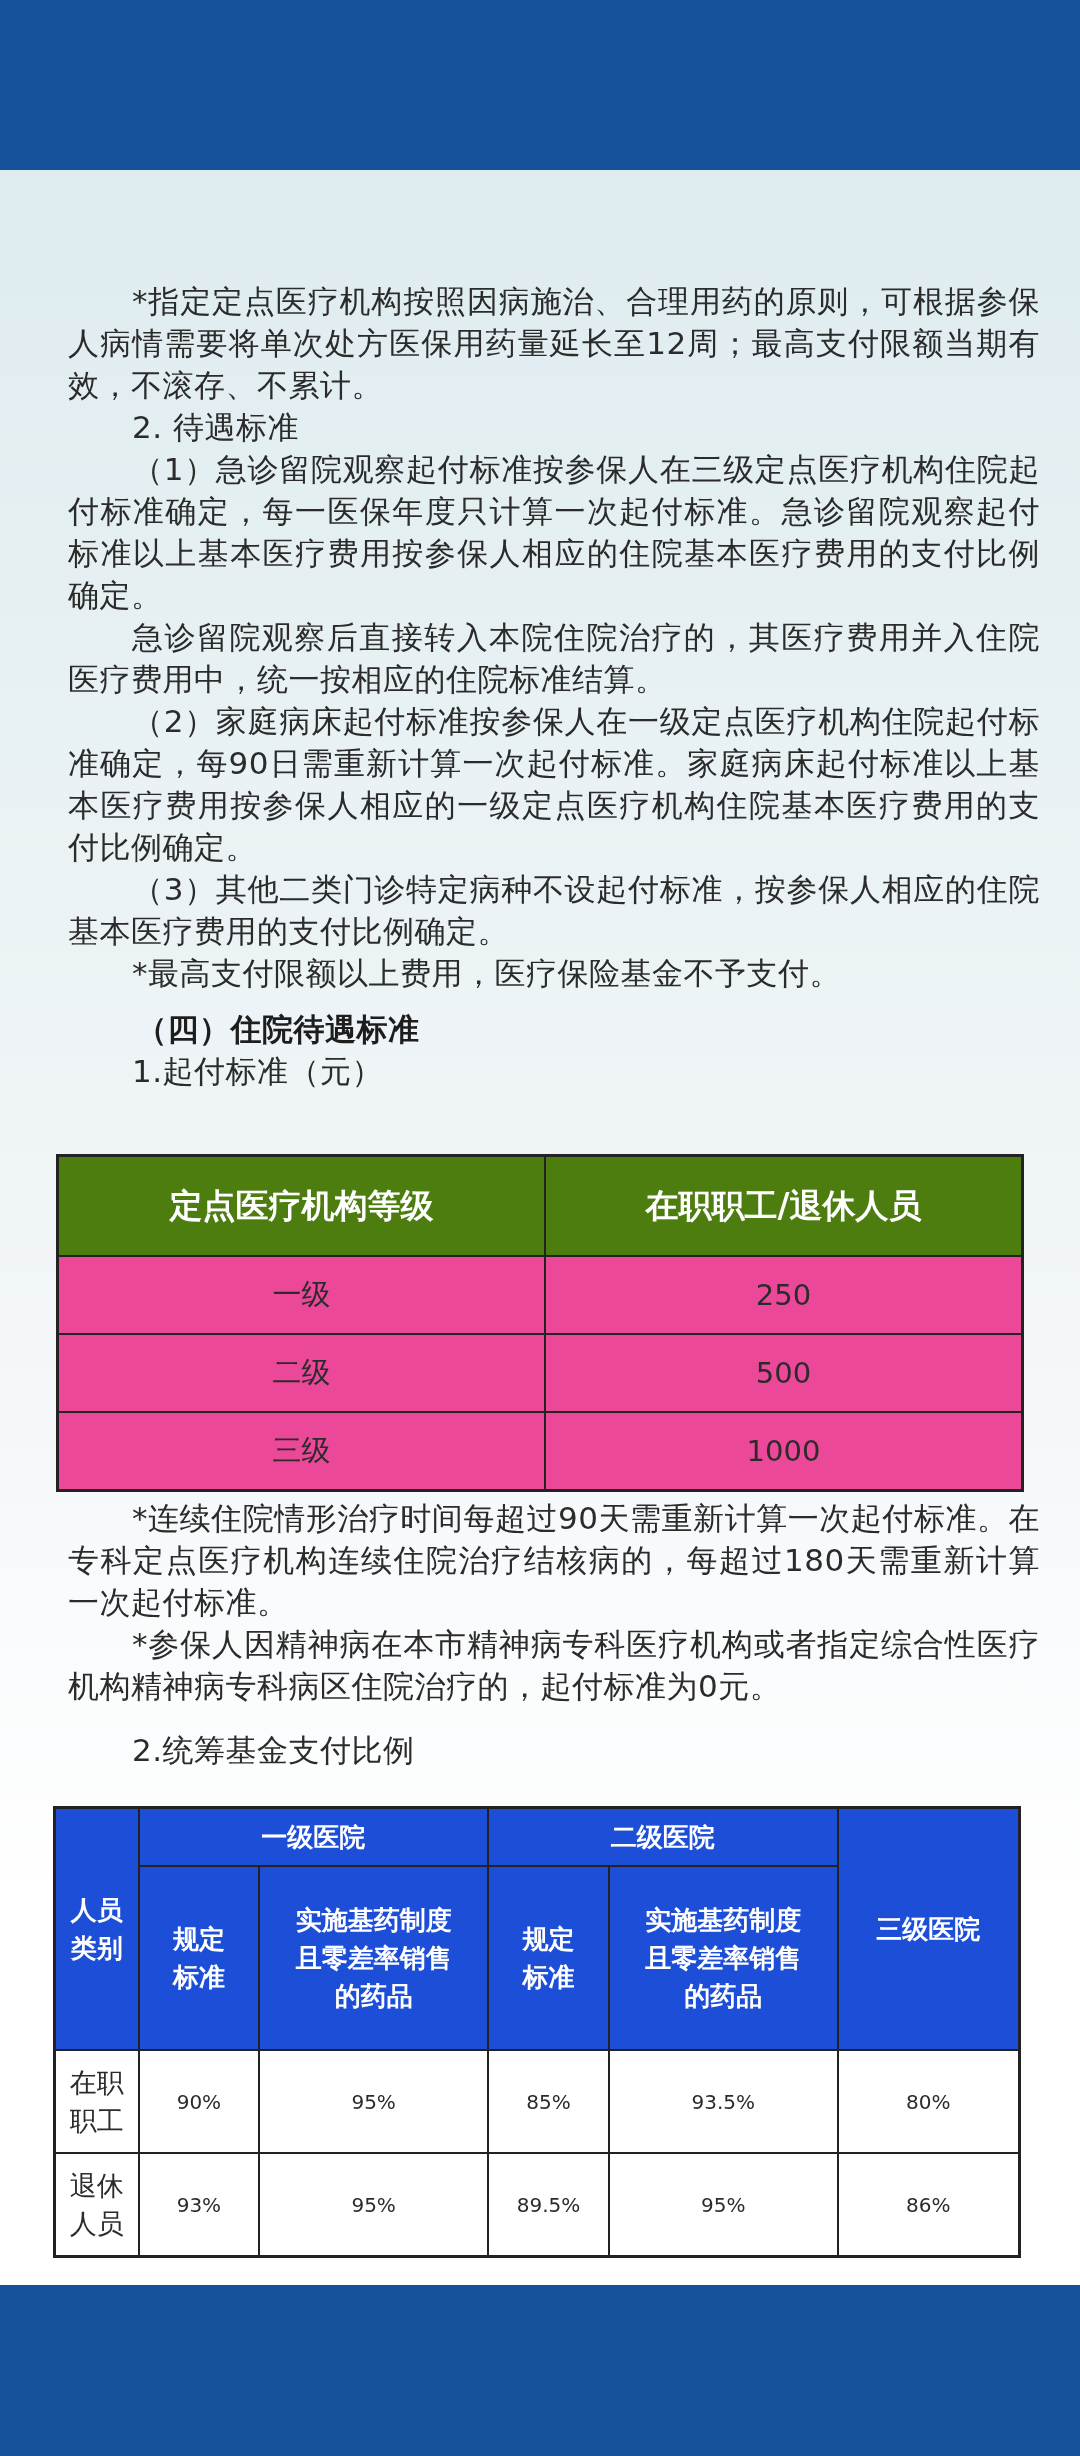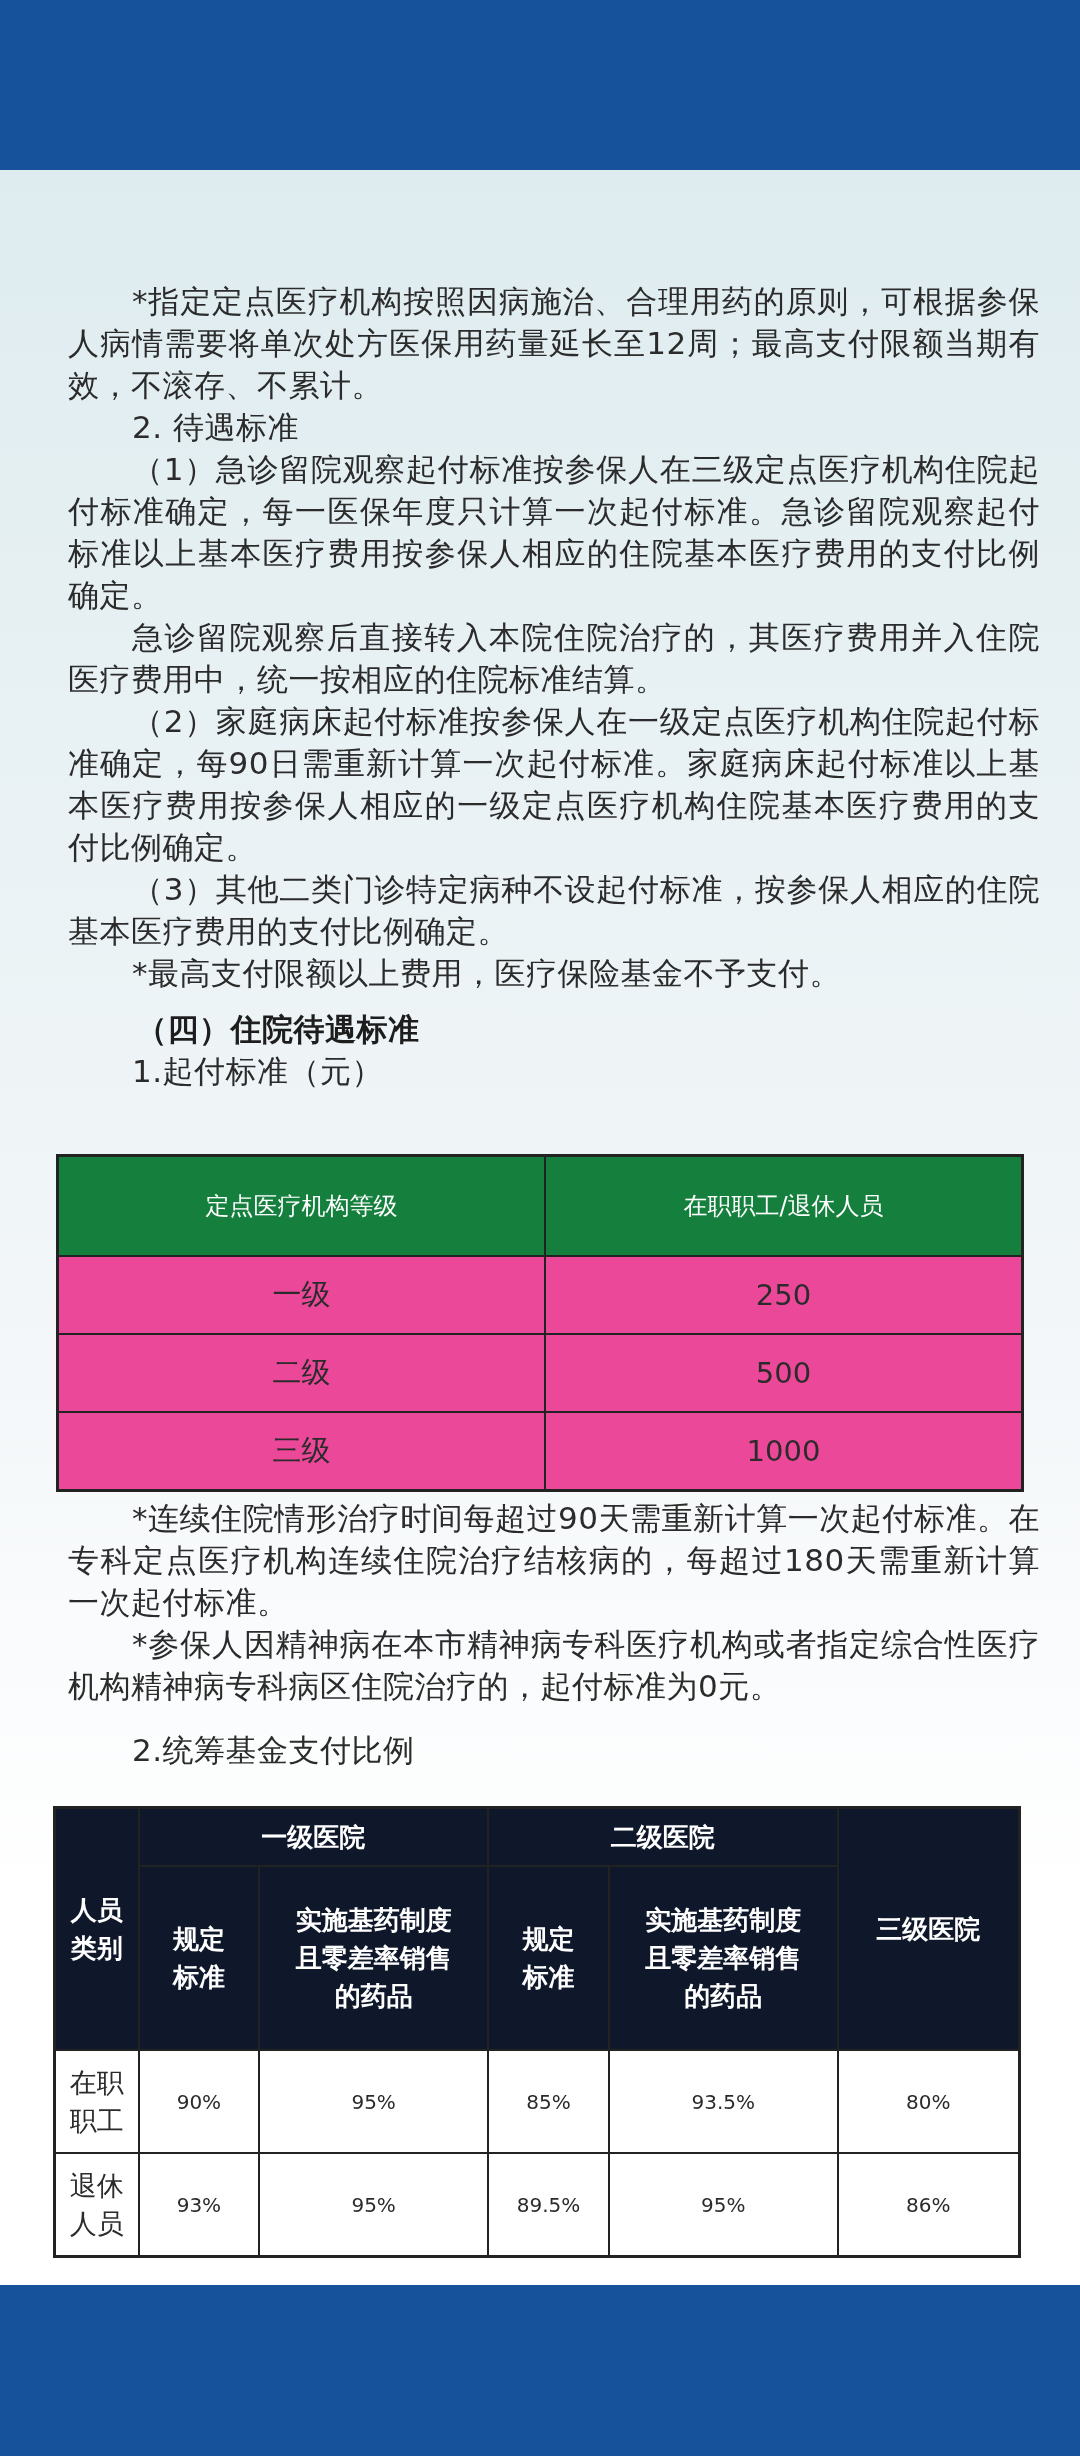--- a/index.html
+++ b/index.html
@@ -42,37 +42,37 @@
       position: absolute; left: 56px; top: 1154px; width: 968px;
       border-collapse: collapse;
       border: 3px solid #222;
     }
     .t1 td, .t1 th {
       border: 2px solid #222;
       text-align: center; vertical-align: middle;
       font-size: 29px;
     }
     .t1 th {
-      background: #15803d; color: #ffffff; font-weight: normal; height: 96px;
-      font-size: 24px;
+      background: #4d7c0f; color: #ffffff; font-weight: bold; height: 96px;
+      font-size: 33px;
     }
     .t1 td { height: 74px; background: #ec4899; color: #2b2b2b; }
     .t1 .c1 { width: 483px; }
 
     .t2 {
       position: absolute; left: 53px; top: 1806px; width: 968px;
       border-collapse: collapse;
       border: 3px solid #222;
     }
     .t2 th, .t2 td {
       border: 2px solid #222;
       text-align: center; vertical-align: middle;
     }
     .t2 th {
-      background: #0f172a; color: #ffffff; font-weight: bold;
+      background: #1d4ed8; color: #ffffff; font-weight: bold;
       font-size: 26px; line-height: 38px;
     }
     .t2 .h1 { height: 54px; }
     .t2 .h2 { height: 184px; }
     .t2 td {
       background: #ffffff; height: 99px; font-size: 20px; color: #2b2b2b;
     }
     .t2 td.cat { font-size: 27px; line-height: 38px; }
   </style>
 </head>

